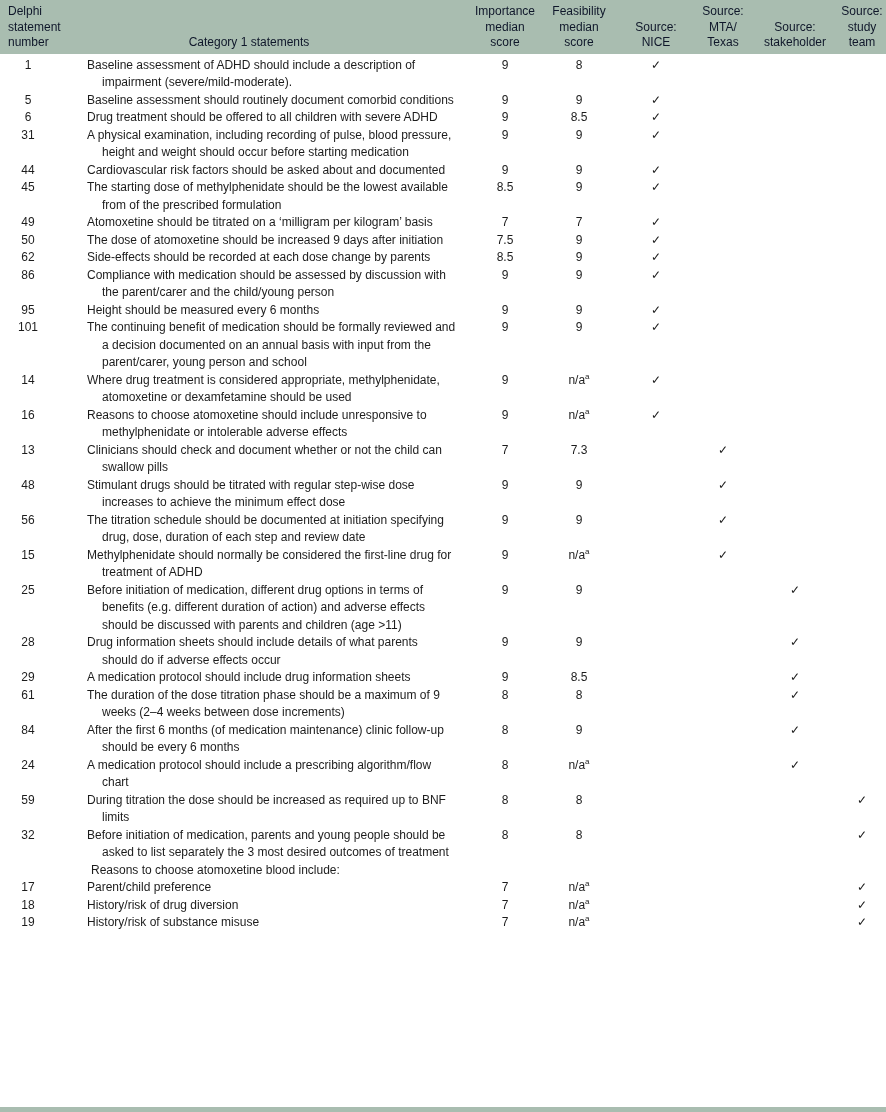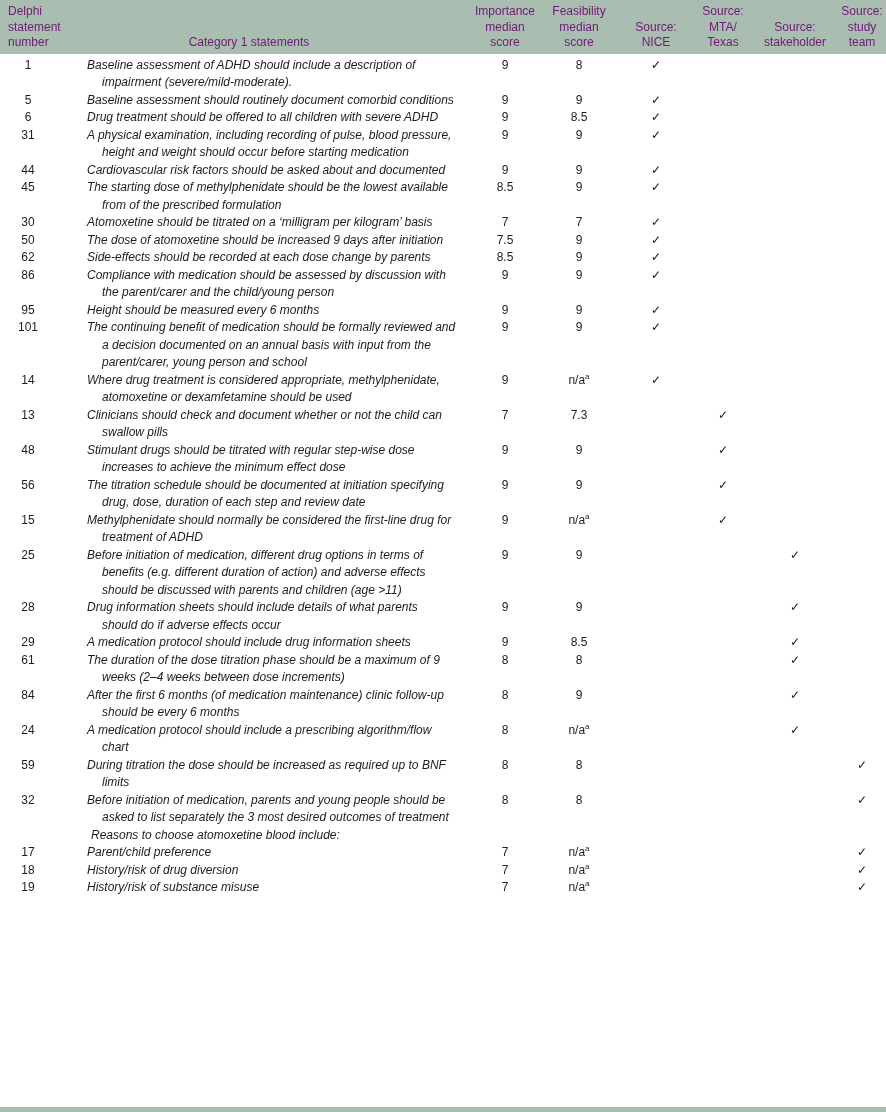--- a/index.html
+++ b/index.html
@@ -27,21 +27,21 @@
   col.w-nice  { width: 76px; }
   col.w-mta   { width: 58px; }
   col.w-stake { width: 86px; }
   col.w-team  { width: 48px; }
 
   thead th {
     background: #a9bdb0;
     font-weight: normal;
     font-size: 12px;
     line-height: 15.5px;
-    color: #701a75;
+    color: #0f172a;
     vertical-align: bottom;
     white-space: pre-line;
     padding: 4px 2px 3px 2px;
     text-align: center;
   }
   thead th.h-num {
     text-align: left;
     padding-left: 8px;
   }
   thead th.h-stmt {
@@ -58,21 +58,20 @@
   td.c-num {
     text-align: center;
   }
   td.c-stmt {
     padding-left: 31px;
     padding-right: 14px;
   }
   .stmt-inner {
     padding-left: 15px;
     text-indent: -15px;
-    font-style: italic;
   }
   .stmt-inner.indent {
     padding-left: 19px;
     text-indent: -15px;
   }
   td.c-val {
     text-align: center;
   }
   sup {
     font-size: 8px;
@@ -193,21 +192,21 @@
           <div class="stmt-inner">The starting dose of methylphenidate should be the lowest available from of the prescribed formulation</div>
         </td>
         <td class="c-val">8.5</td>
         <td class="c-val">9</td>
         <td class="c-val"><span>✓</span></td>
         <td class="c-val"></td>
         <td class="c-val"></td>
         <td class="c-val"></td>
       </tr>
       <tr>
-        <td class="c-num">30</td>
+        <td class="c-num">49</td>
         <td class="c-stmt">
           <div class="stmt-inner">Atomoxetine should be titrated on a ‘milligram per kilogram’ basis</div>
         </td>
         <td class="c-val">7</td>
         <td class="c-val">7</td>
         <td class="c-val"><span>✓</span></td>
         <td class="c-val"></td>
         <td class="c-val"></td>
         <td class="c-val"></td>
       </tr>
@@ -268,20 +267,32 @@
         <td class="c-val">9</td>
         <td class="c-val"><span>✓</span></td>
         <td class="c-val"></td>
         <td class="c-val"></td>
         <td class="c-val"></td>
       </tr>
       <tr>
         <td class="c-num">14</td>
         <td class="c-stmt">
           <div class="stmt-inner">Where drug treatment is considered appropriate, methylphenidate, atomoxetine or dexamfetamine should be used</div>
+        </td>
+        <td class="c-val">9</td>
+        <td class="c-val">n/a<sup>a</sup></td>
+        <td class="c-val"><span>✓</span></td>
+        <td class="c-val"></td>
+        <td class="c-val"></td>
+        <td class="c-val"></td>
+      </tr>
+      <tr>
+        <td class="c-num">16</td>
+        <td class="c-stmt">
+          <div class="stmt-inner">Reasons to choose atomoxetine should include unresponsive to methylphenidate or intolerable adverse effects</div>
         </td>
         <td class="c-val">9</td>
         <td class="c-val">n/a<sup>a</sup></td>
         <td class="c-val"><span>✓</span></td>
         <td class="c-val"></td>
         <td class="c-val"></td>
         <td class="c-val"></td>
       </tr>
       <tr>
         <td class="c-num">13</td>

